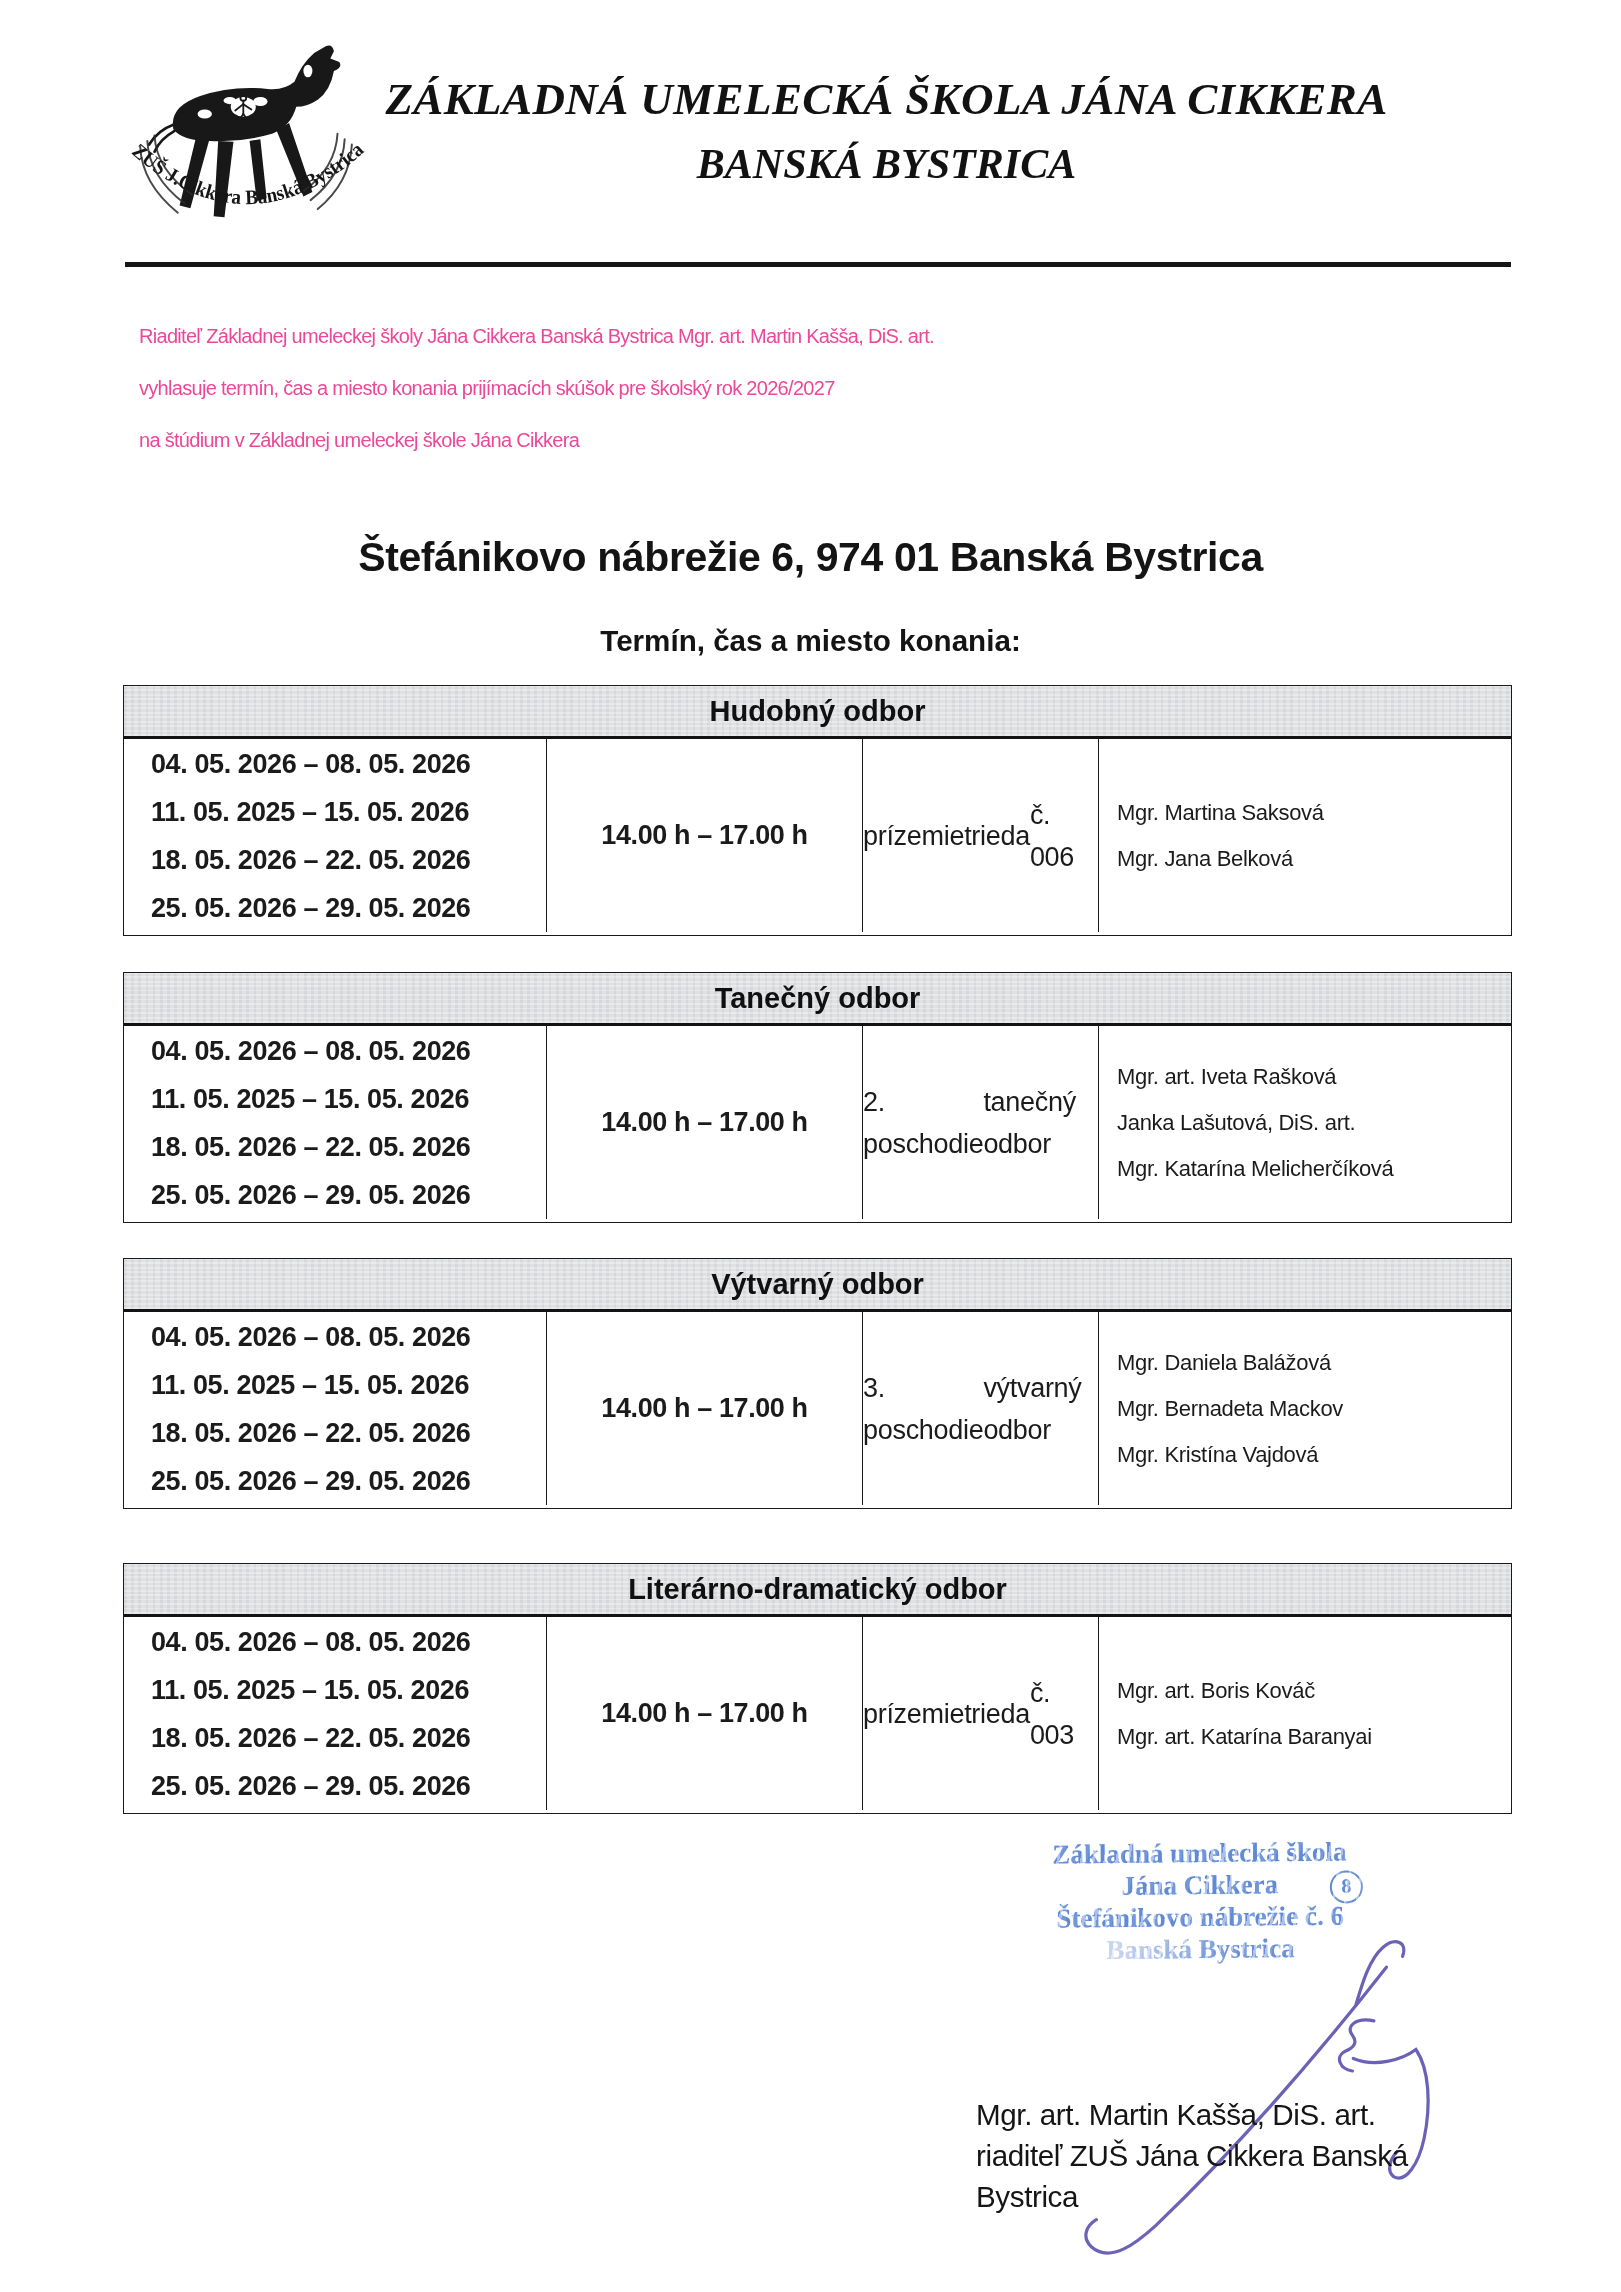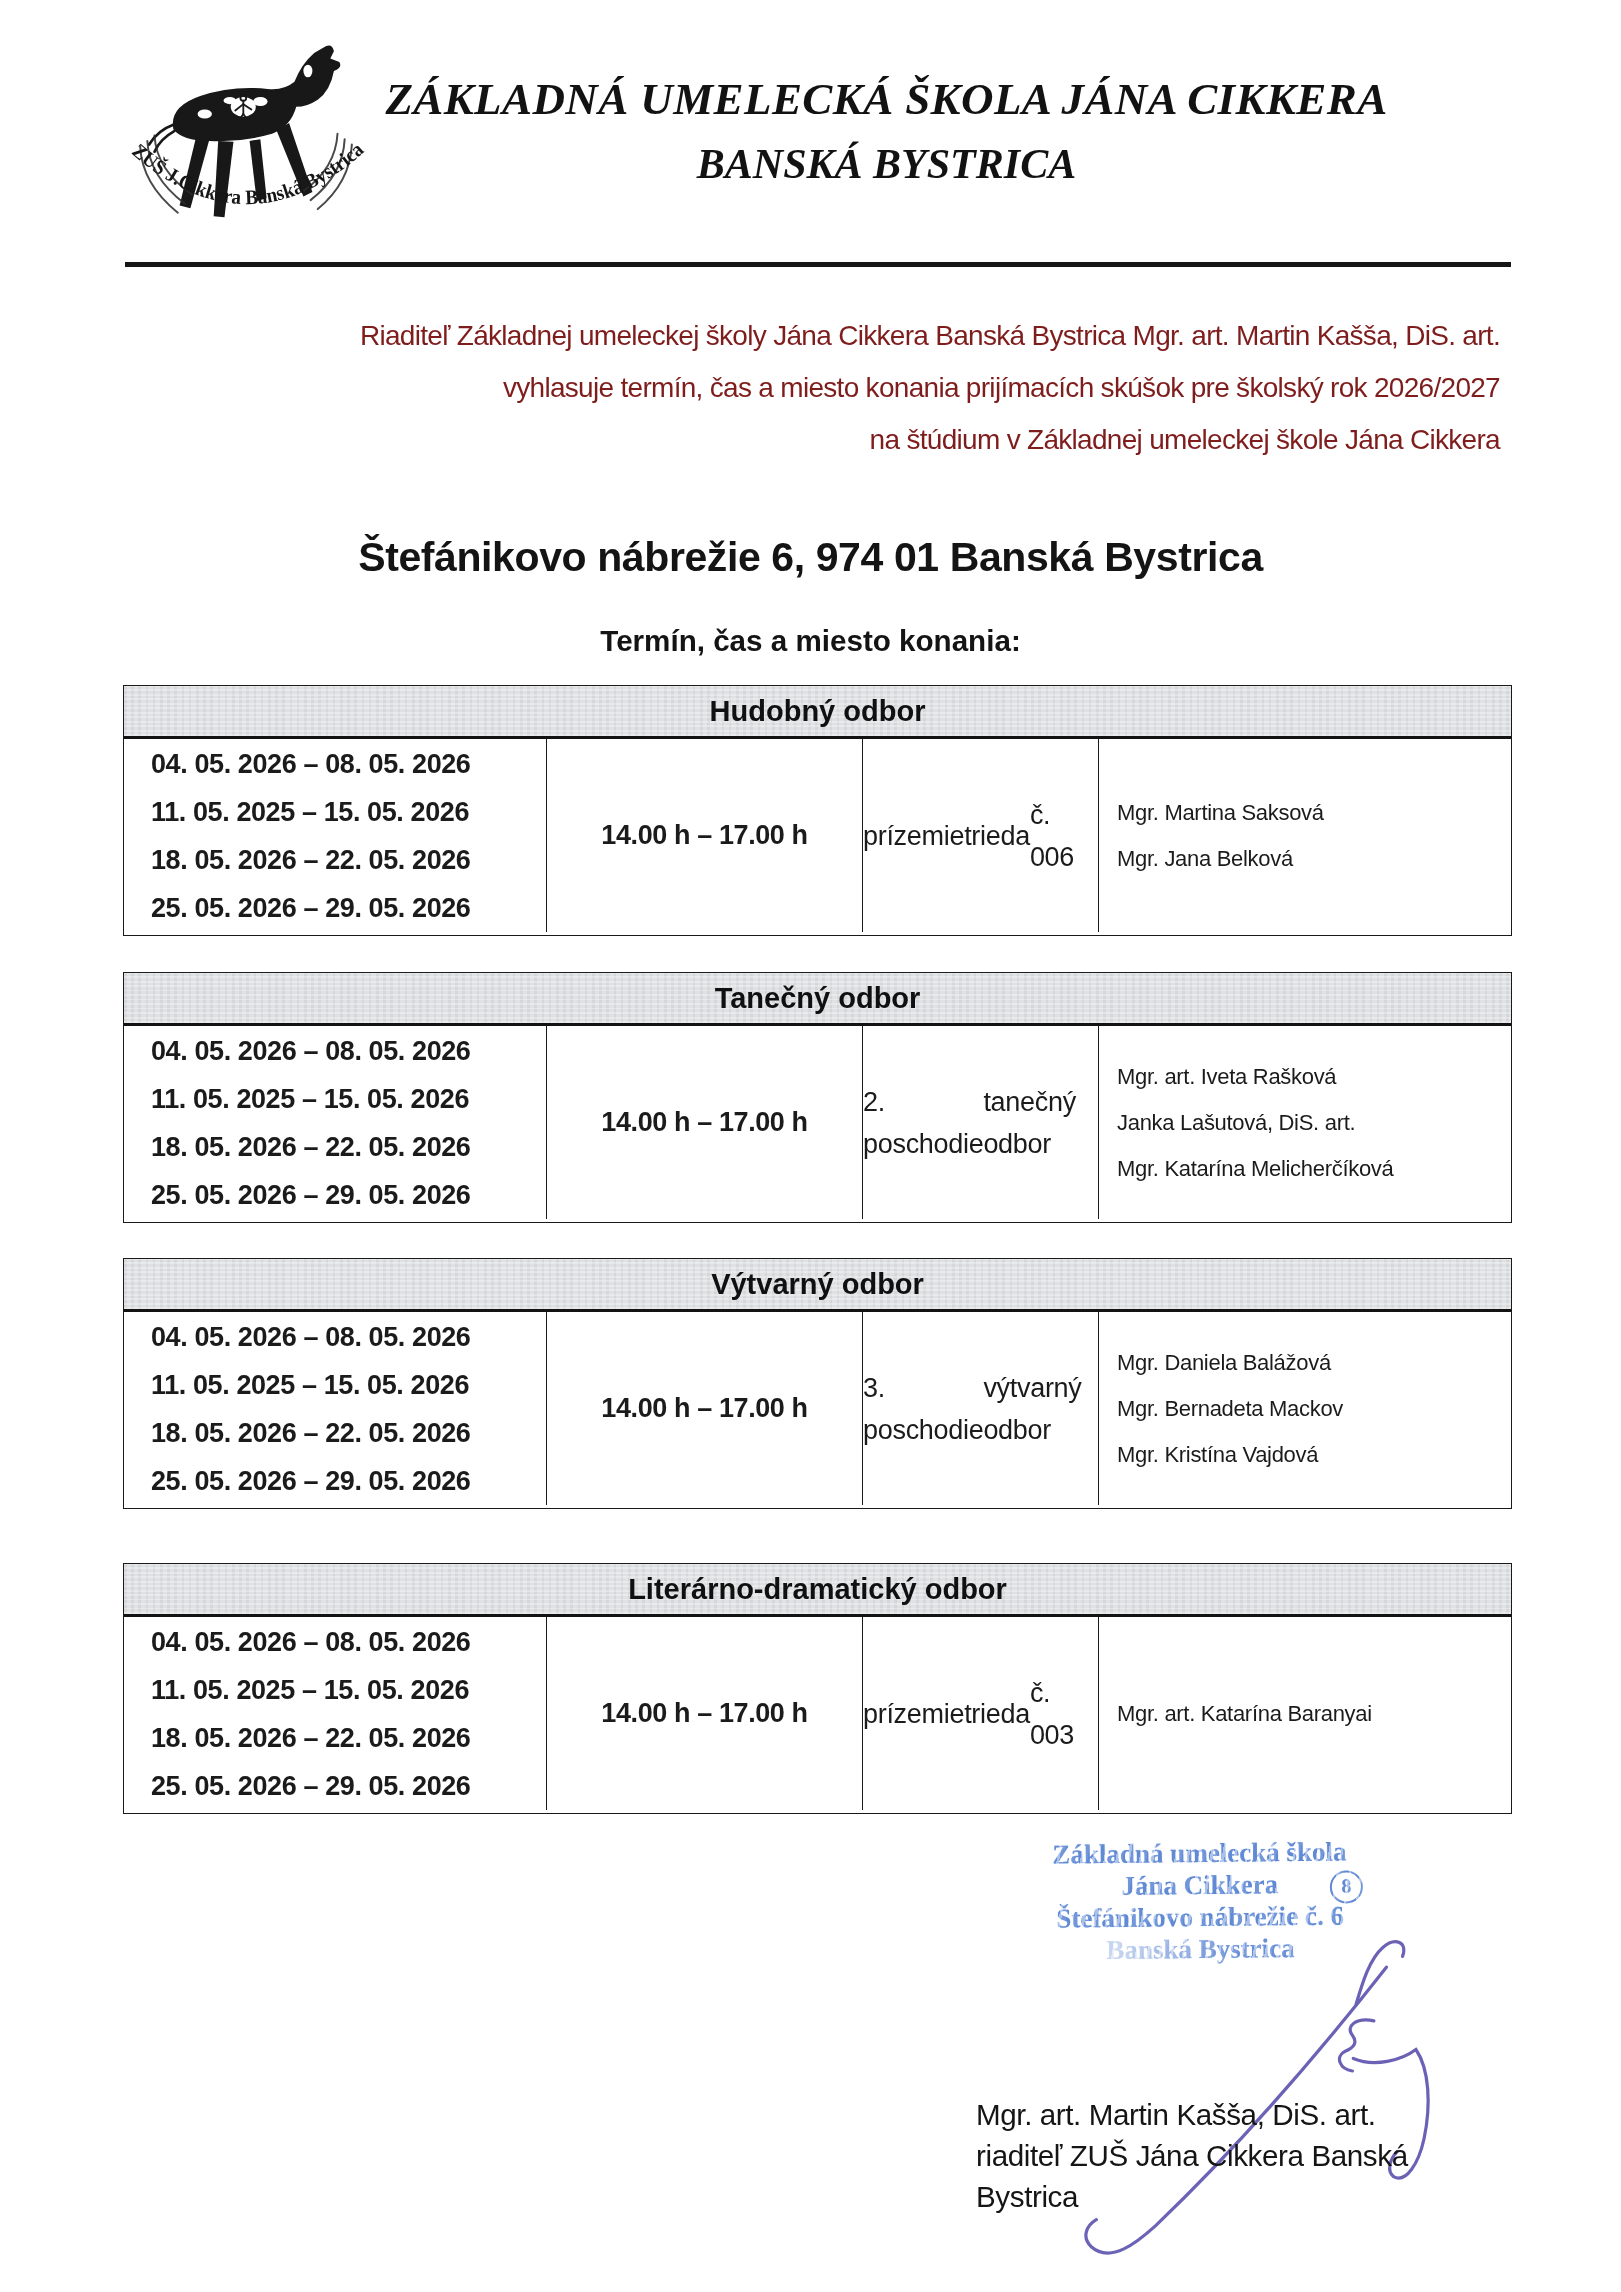--- a/index.html
+++ b/index.html
@@ -13,22 +13,22 @@
   .lh-title {
     position:absolute; left:358px; top:73px; width:1057px; text-align:center;
     font-family:"Liberation Serif", serif; font-style:italic; font-weight:bold; color:#121212;
   }
   .lh-title .l1 { font-size:45px; letter-spacing:0.4px; white-space:nowrap; }
   .lh-title .l2 { font-size:42px; margin-top:15px; }
   .rule { position:absolute; left:125px; top:262px; width:1386px; height:5.4px; background:#161616; }
 
   
   .intro {
-    position:absolute; left:139px; top:310px; width:1361px; text-align:right;
-    font-size:28px; line-height:52px; letter-spacing:-0.7px; color:#7f1d1d;
+    position:absolute; left:139px; top:310px; width:1361px; text-align:left;
+    font-size:20px; line-height:52px; letter-spacing:-0.7px; color:#ec4899;
   }
   .addr-heading {
     position:absolute; left:0; top:534px; width:1621px; text-align:center;
     font-size:41px; font-weight:bold; letter-spacing:-0.4px; color:#141414;
   }
   .sched-heading {
     position:absolute; left:0; top:624px; width:1621px; text-align:center;
     font-size:29.6px; font-weight:bold; color:#141414;
   }
 
@@ -238,20 +238,21 @@
         <div>18. 05. 2026 – 22. 05. 2026</div>
         <div>25. 05. 2026 – 29. 05. 2026</div>
       </div>
       <div class="cell c-time">14.00 h – 17.00 h</div>
       <div class="cell c-loc">
         <div>prízemie</div>
         <div>trieda</div>
         <div>č. 003</div>
       </div>
       <div class="cell c-teachers">
+        <div>Mgr. art. Boris Kováč</div>
         <div>Mgr. art. Katarína Baranyai</div>
       </div>
     </div>
   </div>
 
   <div class="stamp">
     <div>Základná umelecká škola</div>
     <div class="row2">
       <span>Jána Cikkera</span>
       <span class="badge-circle">8</span>

